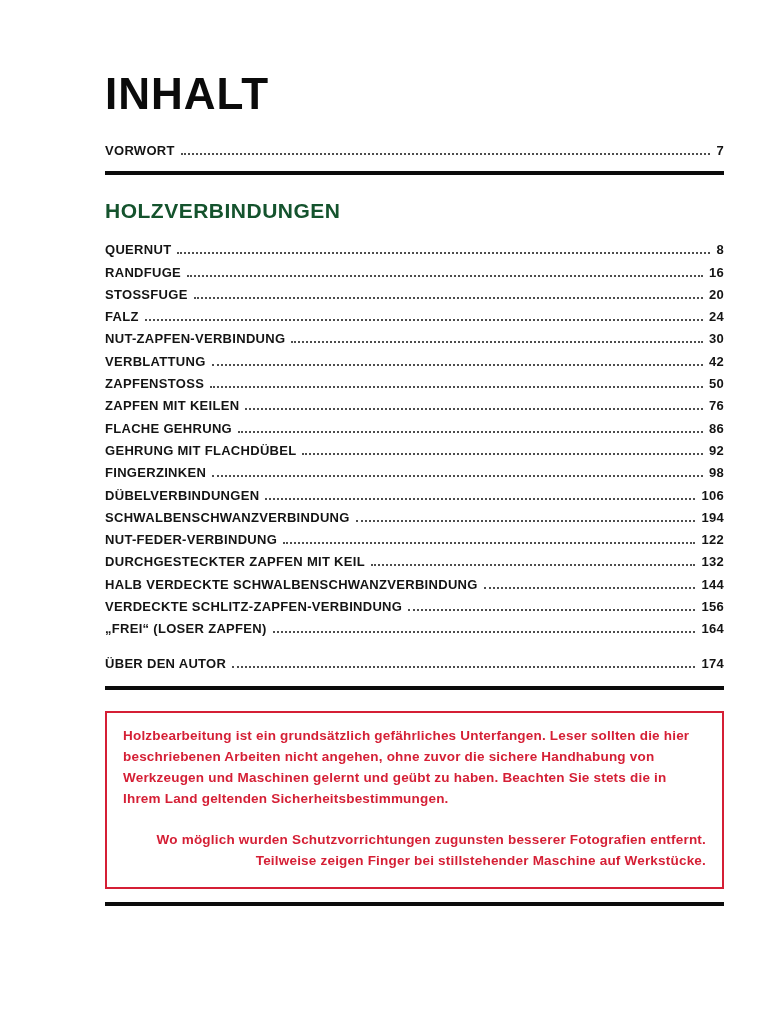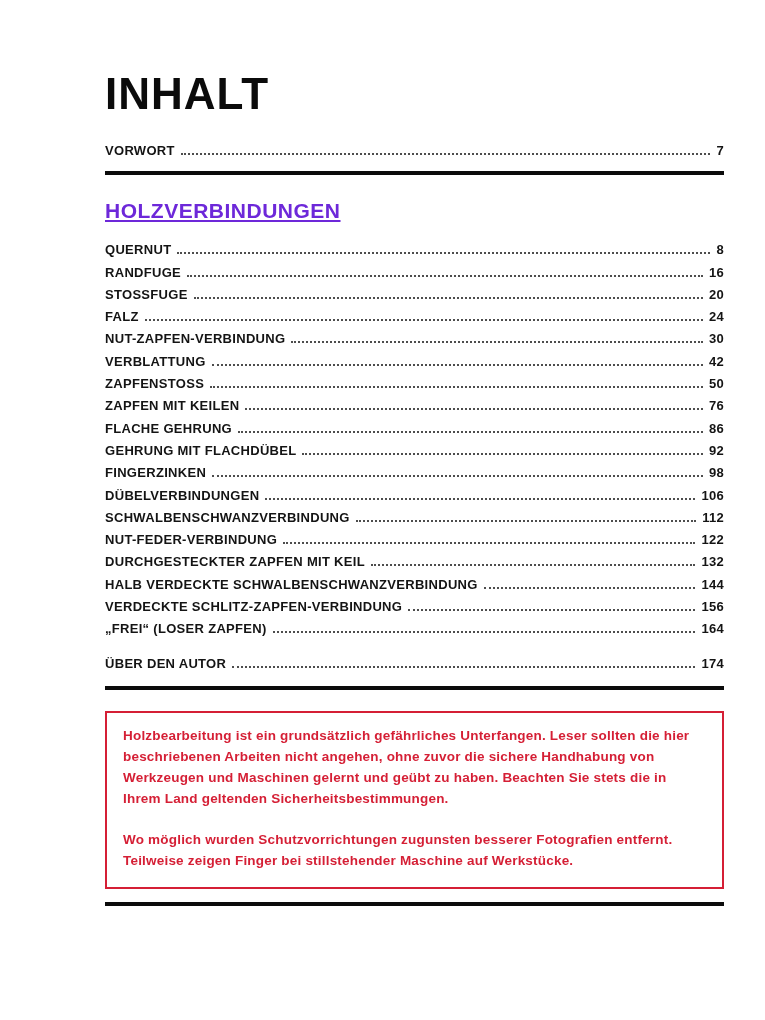--- a/index.html
+++ b/index.html
@@ -49,38 +49,37 @@
     height: 4px;
     background: #0b0b0b;
     border: none;
   }
   .rule-1 { margin-top: 13px; }
   .section-heading {
     margin-top: 24px;
     font-size: 21px;
     font-weight: 800;
     letter-spacing: 0.5px;
-    color: #6d28d9;
-    text-decoration: underline;
+    color: #14532d;
   }
   .entries { margin-top: 12px; }
   .entries .toc-row { height: 22.3px; }
   .row-autor { margin-top: 13px; height: 22px; }
   .rule-2 { margin-top: 15px; }
   .disclaimer {
     margin-top: 21px;
     border: 2px solid var(--warning-red, #d51f35);
     padding: 13px 16px 15px 16px;
     color: var(--warning-red, #d51f35);
     font-weight: 700;
     font-size: 13.5px;
     line-height: 1.55;
     letter-spacing: 0.2px;
   }
-  .disclaimer p + p { margin-top: 20px; }
+  .disclaimer p + p { margin-top: 20px; text-align: right; }
   .rule-3 { margin-top: 13px; }
 </style>
 </head>
 <body>
 
 <div class="page">
 
   <h1 class="title">INHALT</h1>
 
   <div class="toc-row row-vorwort">
@@ -150,21 +149,21 @@
       <span class="pagenum">98</span>
     </div>
     <div class="toc-row">
       <span>DÜBELVERBINDUNGEN</span>
       <span class="leader"></span>
       <span class="pagenum">106</span>
     </div>
     <div class="toc-row">
       <span>SCHWALBENSCHWANZVERBINDUNG</span>
       <span class="leader"></span>
-      <span class="pagenum">112</span>
+      <span class="pagenum">194</span>
     </div>
     <div class="toc-row">
       <span>NUT-FEDER-VERBINDUNG</span>
       <span class="leader"></span>
       <span class="pagenum">122</span>
     </div>
     <div class="toc-row">
       <span>DURCHGESTECKTER ZAPFEN MIT KEIL</span>
       <span class="leader"></span>
       <span class="pagenum">132</span>

